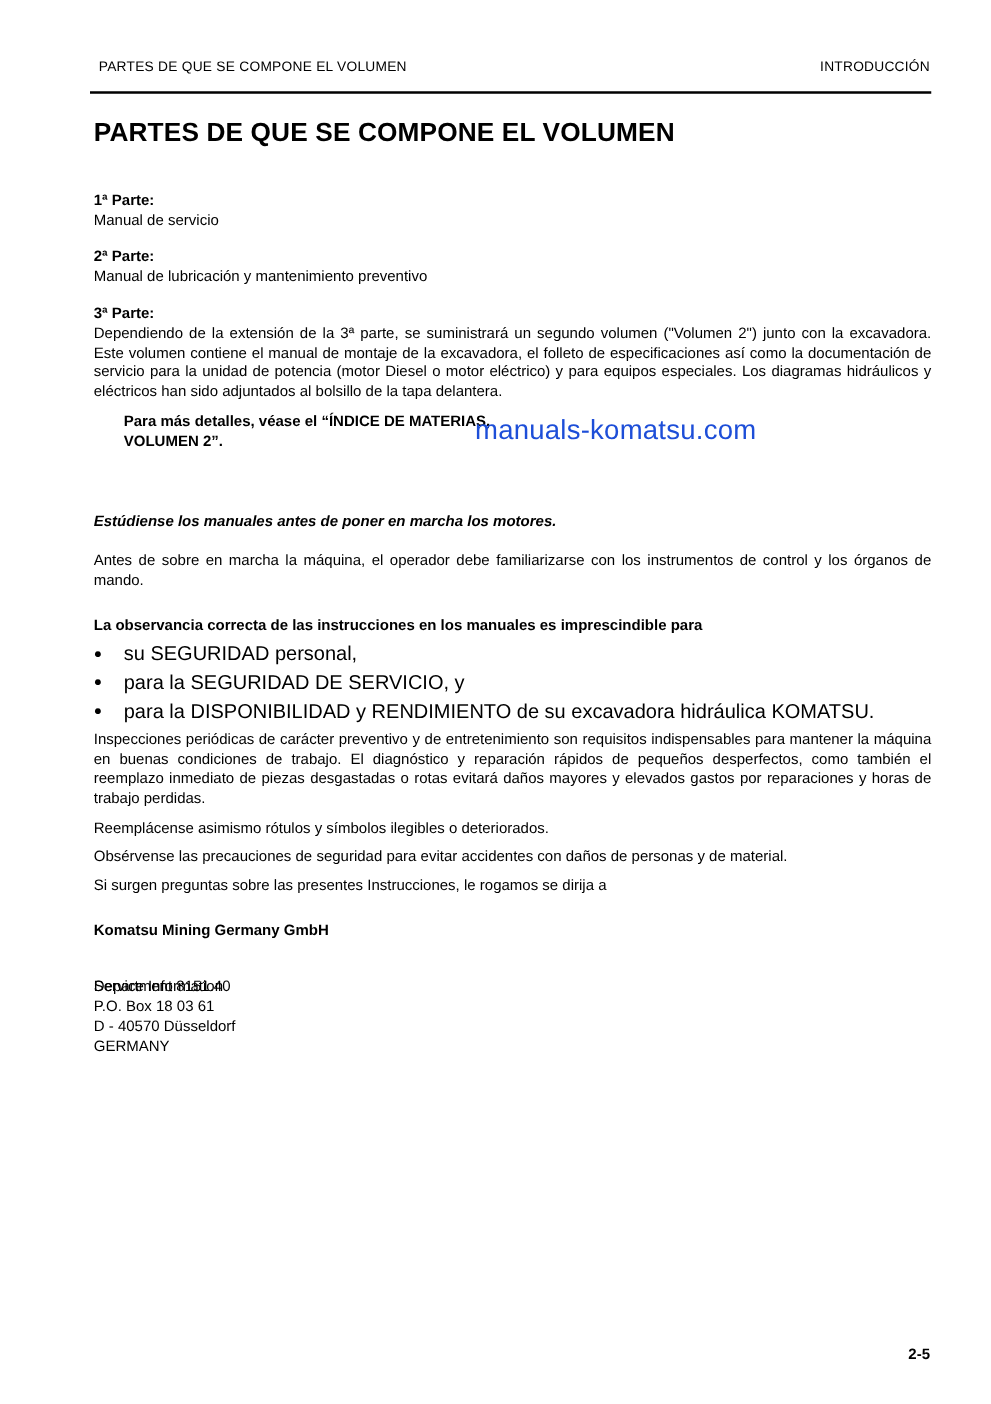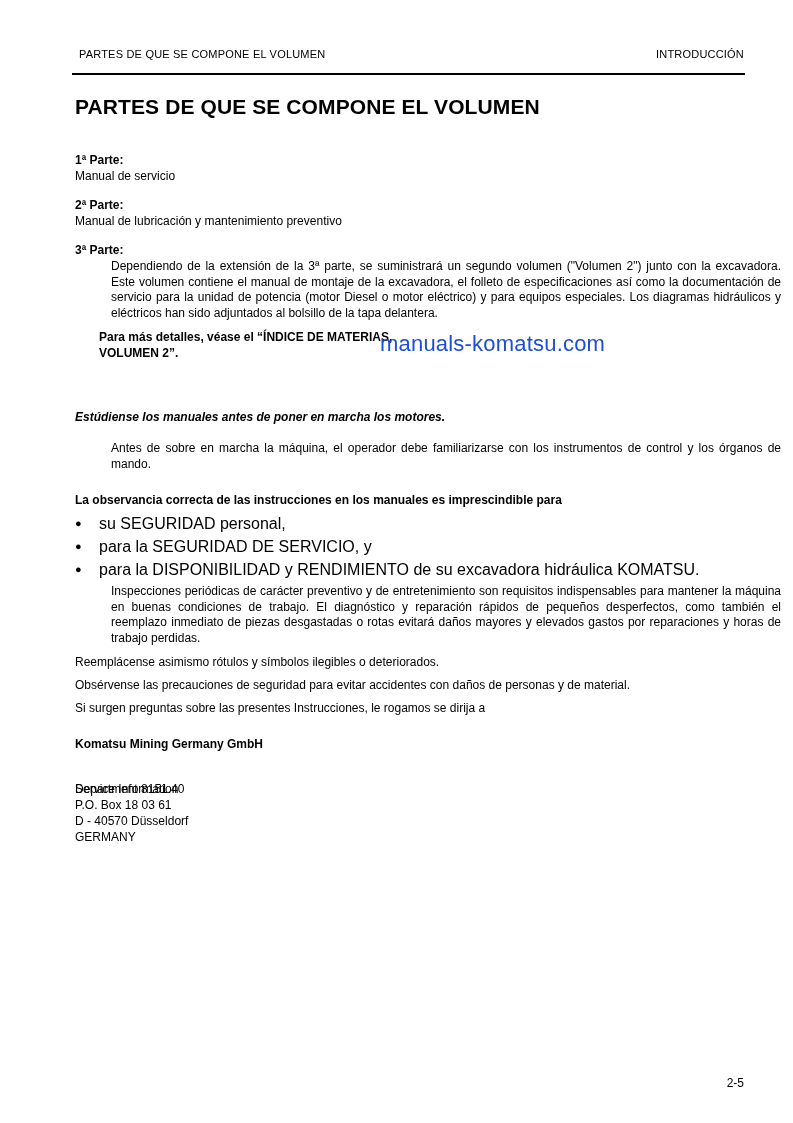--- a/index.html
+++ b/index.html
@@ -4,26 +4,26 @@
 <style>
   html, body { margin: 0; padding: 0; background: #ffffff; }
   body { width: 793px; height: 1123px; position: relative; overflow: hidden;
          font-family: "Liberation Sans", sans-serif; color: #000; }
   .abs { position: absolute; }
   .hdr { font-size: 11px; letter-spacing: 0.2px; }
   .rule { position: absolute; left: 72px; top: 73px; width: 673px; height: 2px; background: #000; }
   .title { left: 75px; top: 95px; font-size: 21px; font-weight: bold; letter-spacing: 0.1px; }
   .p { font-size: 12px; line-height: 15.6px; }
   .b { font-weight: bold; }
-  .justify { text-align: justify; text-align-last: left; margin-left: 36px; }
+  .justify { text-align: justify; text-align-last: left; }
   .content { left: 75px; width: 670px; }
   .bullet-dot { position: absolute; left: 75px; font-size: 11px; }
   .bullet-text { position: absolute; left: 99px; font-size: 16px; }
   .watermark { font-size: 22px; color: #1d4ed8; letter-spacing: 0.2px; }
-  .pagenum { font-size: 12px; font-weight: normal; }
+  .pagenum { font-size: 12px; font-weight: bold; }
 </style>
 </head>
 <body>
 
 <div>
   <div class="abs hdr" style="left:79px; top:48px;">PARTES DE QUE SE COMPONE EL VOLUMEN</div>
   <div class="abs hdr" style="right:49px; top:48px;">INTRODUCCIÓN</div>
   <div class="rule"></div>
 
   <div class="abs title">PARTES DE QUE SE COMPONE EL VOLUMEN</div>

